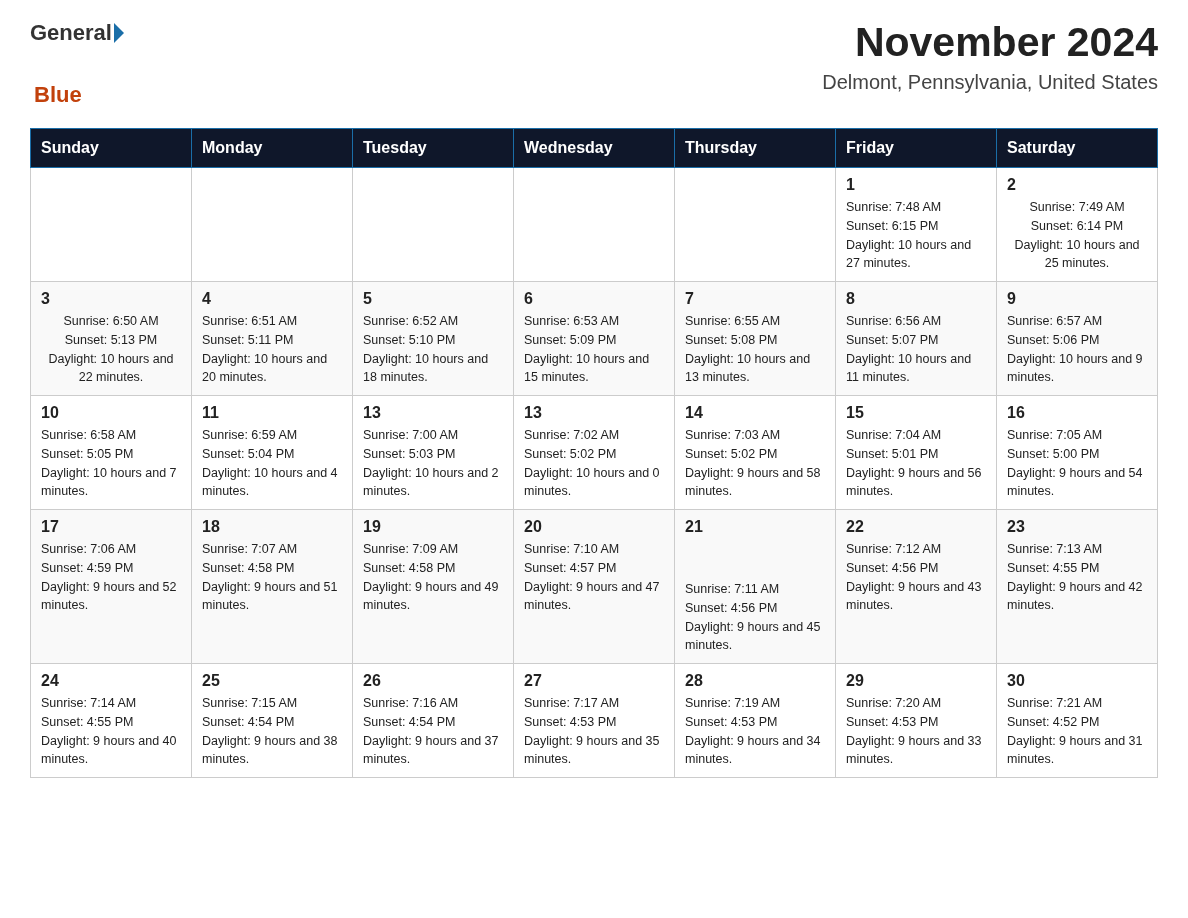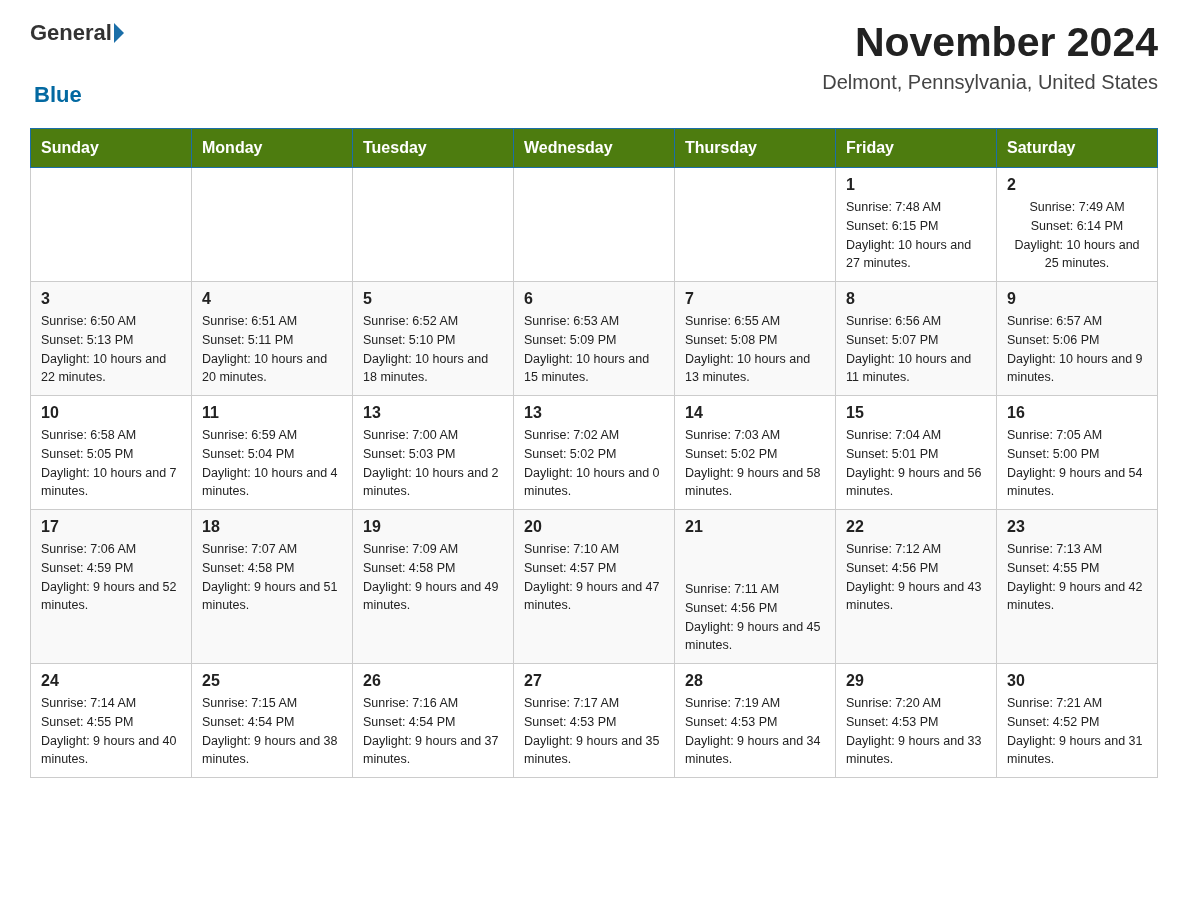--- a/index.html
+++ b/index.html
@@ -33,21 +33,21 @@
     .logo-arrow {
       width: 0;
       height: 0;
       border-left: 10px solid #1a6ea8;
       border-top: 10px solid transparent;
       border-bottom: 10px solid transparent;
       display: inline-block;
       margin: 0 2px;
     }
     .logo-blue {
-      color: #0369a1;
+      color: #c2410c;
       font-size: 22px;
       font-weight: bold;
     }
     .title-area {
       text-align: right;
     }
     .month-title {
       font-size: 41px;
       font-weight: bold;
       color: #222;
@@ -57,21 +57,21 @@
       font-size: 20px;
       color: #444;
       margin-top: 6px;
     }
     .calendar-table {
       width: 100%;
       border-collapse: collapse;
       border: 1px solid #aaa;
     }
     .calendar-table th {
-      background-color: #4d7c0f;
+      background-color: #0f172a;
       color: #fff;
       font-size: 16px;
       font-weight: bold;
       padding: 10px 10px;
       text-align: left;
       border: 1px solid #1a6ea8;
     }
     .calendar-table td {
       vertical-align: top;
       padding: 8px 10px;
@@ -153,21 +153,21 @@
         <td>
           <span class="day-number">2</span>
           <div class="day-info" style="white-space: pre-line; text-align: center;">Sunrise: 7:49 AM
 Sunset: 6:14 PM
 Daylight: 10 hours and 25 minutes.</div>
         </td>
       </tr>
       <tr>
         <td>
           <span class="day-number">3</span>
-          <div class="day-info" style="white-space: pre-line;">Sunrise: 6:50 AM
+          <div class="day-info" style="white-space: pre-line; text-align: center;">Sunrise: 6:50 AM
 Sunset: 5:13 PM
 Daylight: 10 hours and 22 minutes.</div>
         </td>
         <td>
           <span class="day-number">4</span>
           <div class="day-info" style="white-space: pre-line;">Sunrise: 6:51 AM
 Sunset: 5:11 PM
 Daylight: 10 hours and 20 minutes.</div>
         </td>
         <td>

